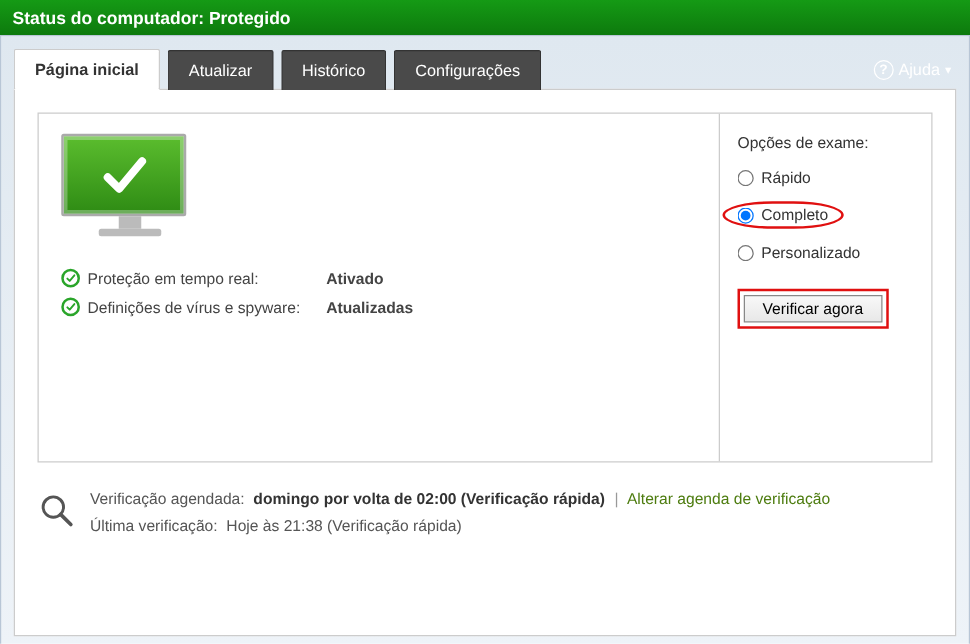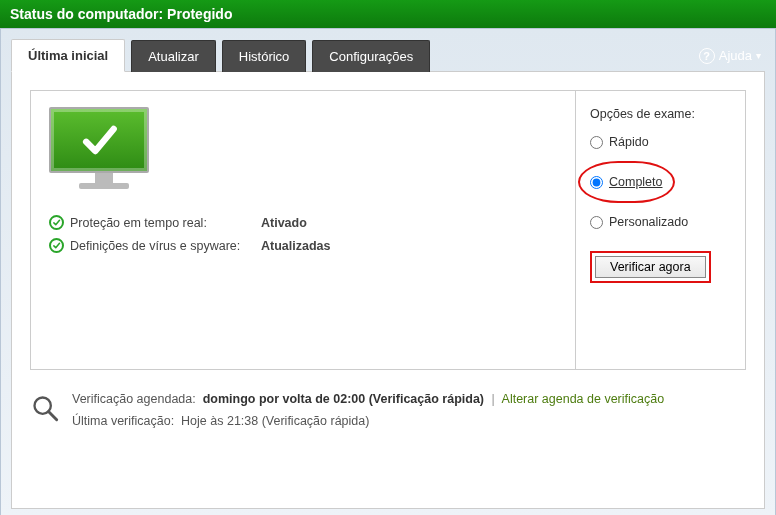--- a/index.html
+++ b/index.html
@@ -179,25 +179,24 @@
     gap: 6px;
     font-size: 12.5px;
     color: #333;
     margin-bottom: 12px;
     cursor: pointer;
   }
   .radio-row input { cursor: pointer; }
   .highlight-oval {
     border: 2.5px solid #e01010;
     border-radius: 50%/60%;
-    padding: 12px 10px;
+    padding: 2px 10px;
     display: inline-flex;
     align-items: center;
     gap: 6px;
-    text-decoration: underline;
   }
   .scan-btn-wrap {
     border: 2.5px solid #e01010;
     padding: 3px;
     display: inline-block;
     margin-top: 10px;
   }
   .scan-btn {
     background: linear-gradient(#f8f8f8, #e8e8e8);
     border: 1px solid #888;
@@ -226,21 +225,21 @@
   .link { color: #4d7c0f; cursor: pointer; }
   .sep { color: #999; margin: 0 4px; }
 </style>
 </head>
 <body>
 
 <div class="status-bar">Status do computador: Protegido</div>
 
 <div class="outer">
   <div class="tabs-row">
-    <div class="tab active">Última inicial</div>
+    <div class="tab active">Página inicial</div>
     <div class="tab">Atualizar</div>
     <div class="tab">Histórico</div>
     <div class="tab">Configurações</div>
     <div class="help">
       <span class="help-icon">?</span>
       <span>Ajuda</span>
       <span class="help-caret">▾</span>
     </div>
   </div>
 

